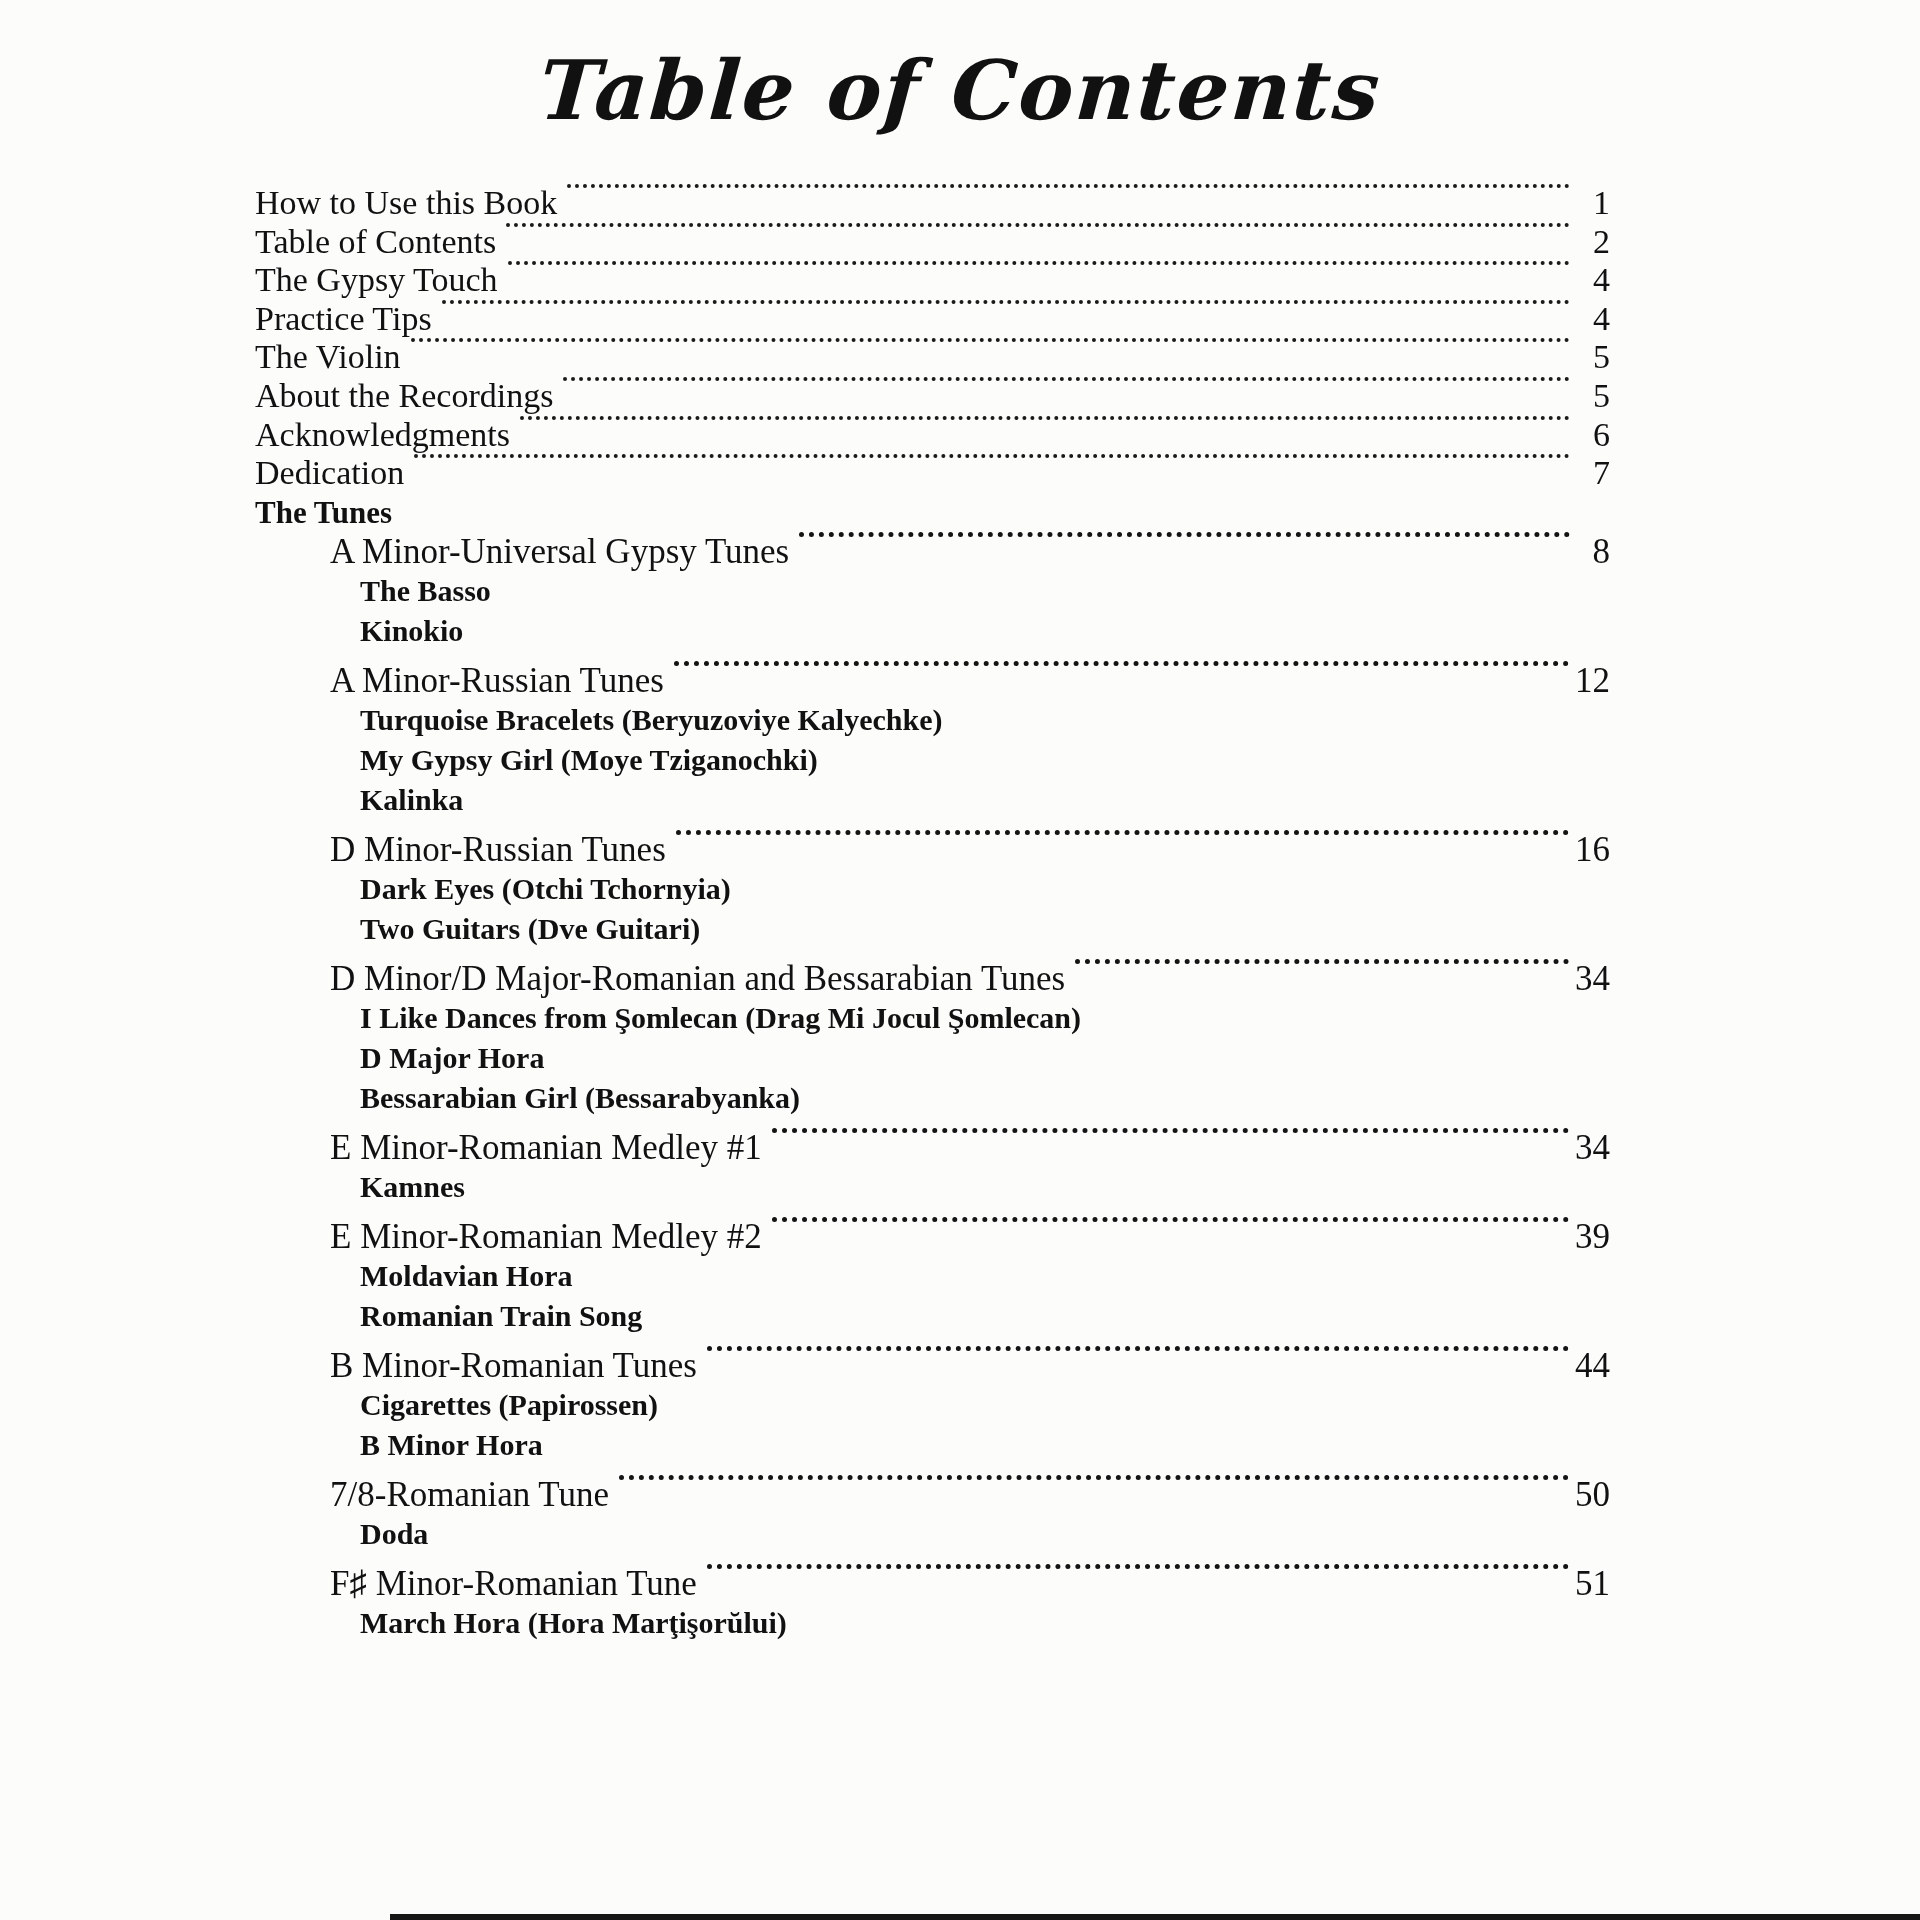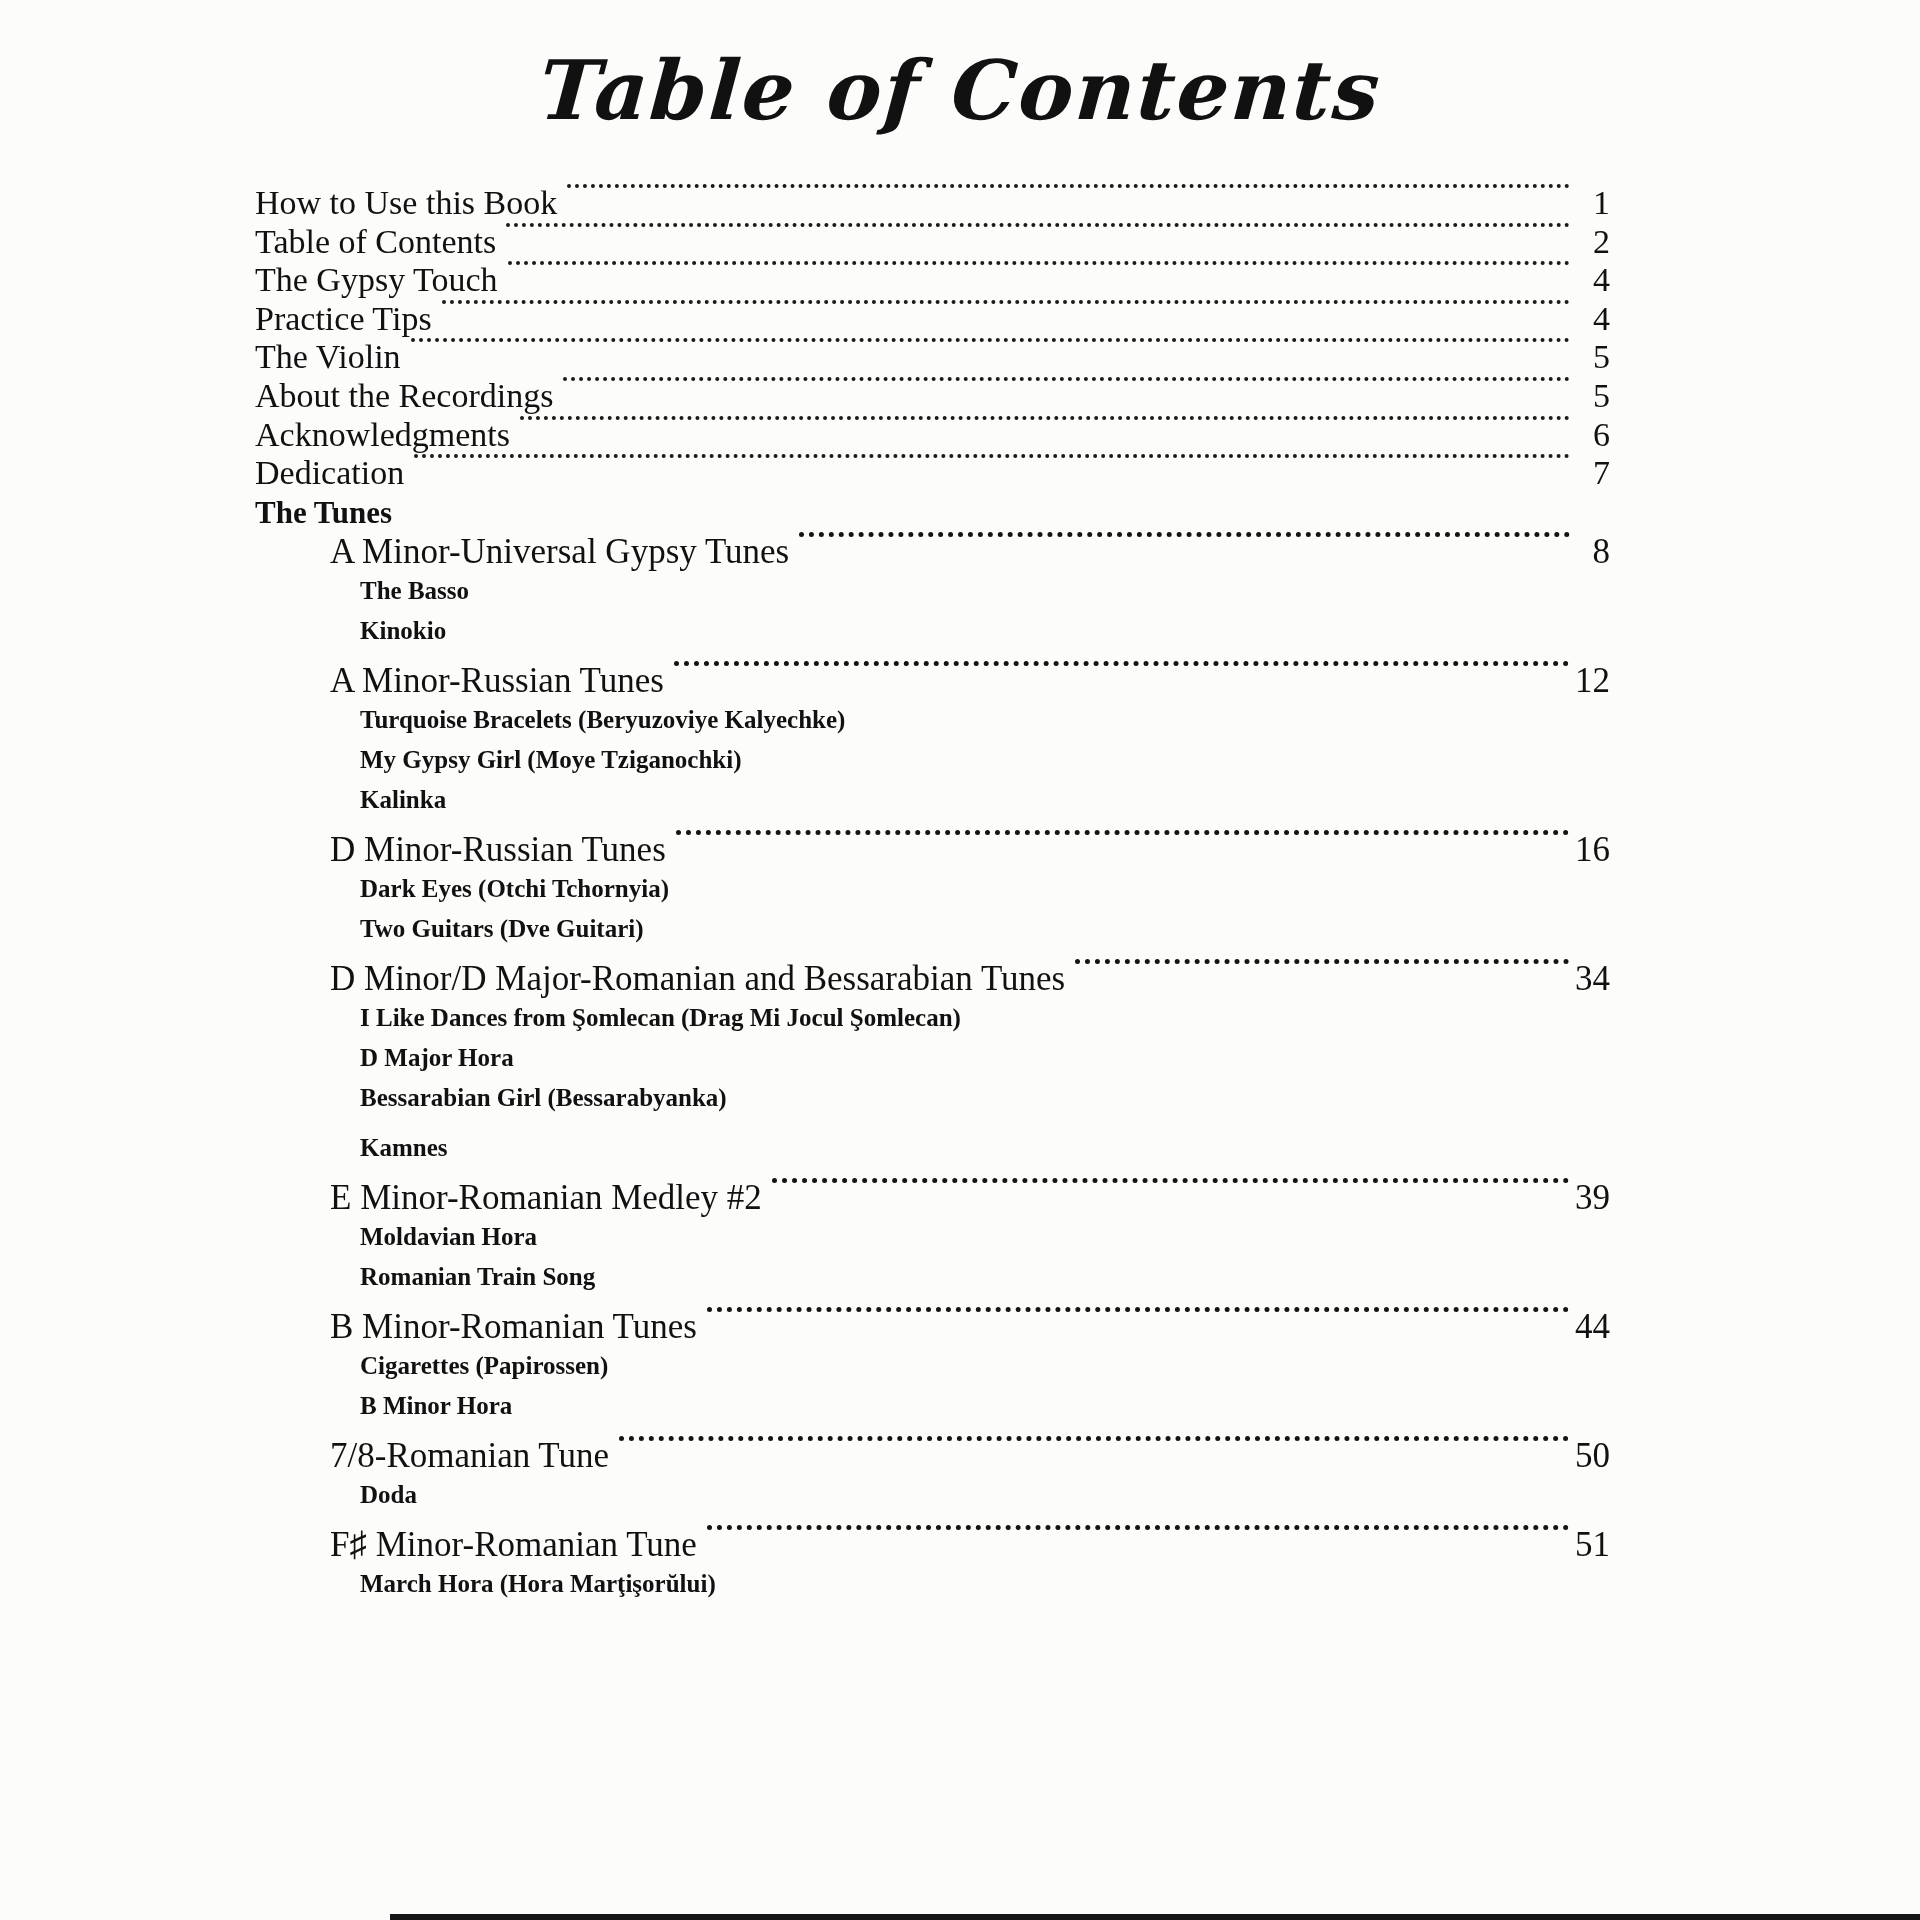--- a/index.html
+++ b/index.html
@@ -71,21 +71,21 @@
   .section.first {
     margin-top: 0;
   }
   .sec-row {
     font-size: 35px;
     font-weight: normal;
     line-height: 39px;
     margin-left: 75px;
   }
   .tune {
-    font-size: 25px;
+    font-size: 30px;
     font-weight: bold;
     line-height: 40px;
     margin-left: 105px;
   }
   .scan-artifact {
     position: absolute;
     bottom: 0;
     left: 390px;
     right: 0;
     height: 6px;
@@ -181,20 +181,25 @@
       <span>D Minor/D Major-Romanian and Bessarabian Tunes</span>
       <span class="leader bold-leader"></span>
       <span class="pagenum">34</span>
     </div>
     <div class="tune">I Like Dances from Şomlecan (Drag Mi Jocul Şomlecan)</div>
     <div class="tune">D Major Hora</div>
     <div class="tune">Bessarabian Girl (Bessarabyanka)</div>
   </div>
 
   <div class="section">
+    <div class="row sec-row">
+      <span>E Minor-Romanian Medley #1</span>
+      <span class="leader bold-leader"></span>
+      <span class="pagenum">34</span>
+    </div>
     <div class="tune">Kamnes</div>
   </div>
 
   <div class="section">
     <div class="row sec-row">
       <span>E Minor-Romanian Medley #2</span>
       <span class="leader bold-leader"></span>
       <span class="pagenum">39</span>
     </div>
     <div class="tune">Moldavian Hora</div>

